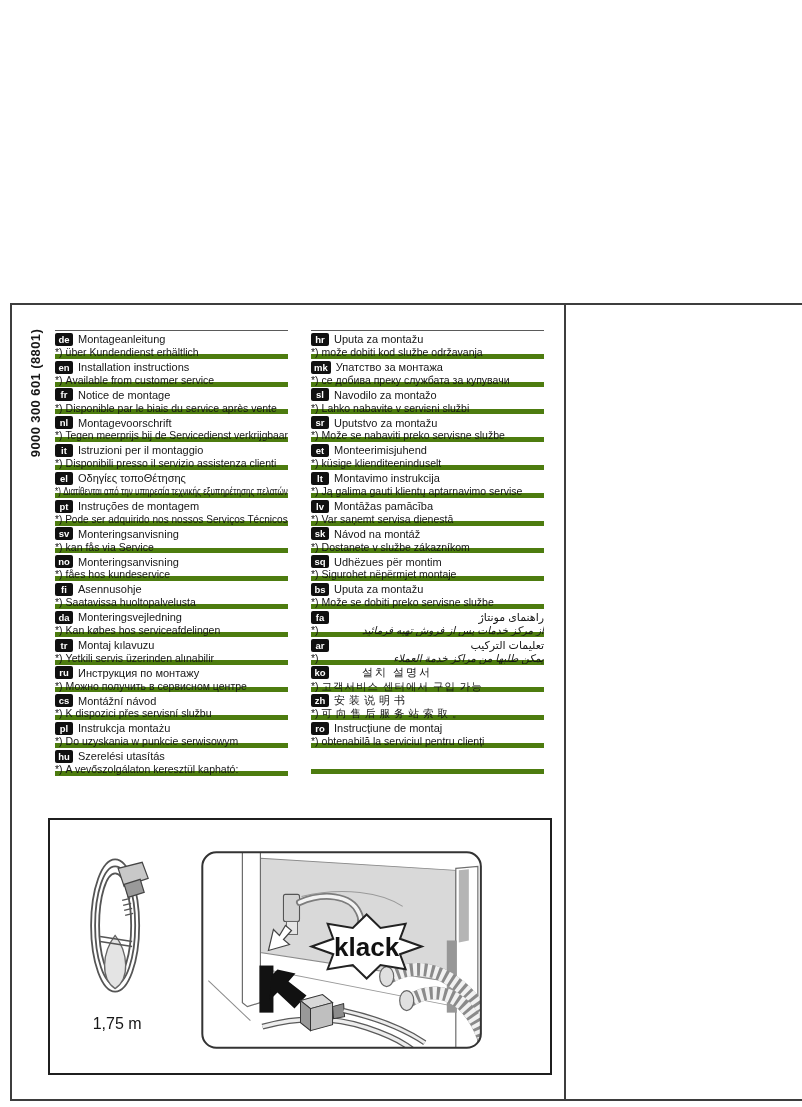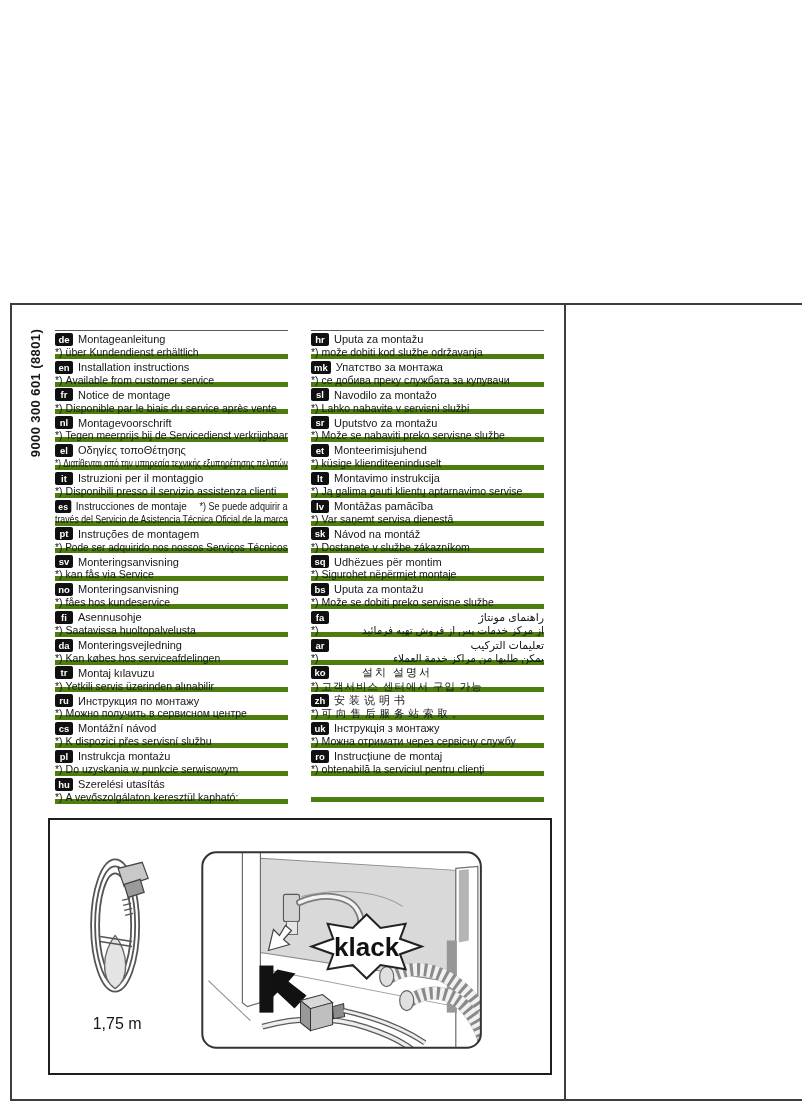--- a/index.html
+++ b/index.html
@@ -29,21 +29,21 @@
     flex:none;background:#101010;color:#fff;font-size:9.5px;font-weight:bold;
     line-height:11px;padding:1px 3px 1px 3px;border-radius:2px;margin-right:5px;
     min-width:12px;text-align:center;
   }
   .lang-title{font-size:11px;white-space:nowrap;}
   .lang-suffix{font-size:10px;margin-left:14px;white-space:nowrap;}
   .lang-note{font-size:10.5px;height:12px;line-height:12px;white-space:nowrap;overflow:hidden;}
   .note-prefix{margin-right:3px;flex:none;}
   .rtl .lang-line1 .lang-title{margin-left:auto;direction:rtl;}
   .rtl .lang-note{display:flex;}
-  .rtl .note-text{margin-left:auto;direction:rtl;}
+  .rtl .note-text{margin-left:auto;direction:rtl;font-style:italic;}
   .lang-zh .lang-title,.lang-zh .note-text{letter-spacing:4px;}
   .lang-ko .lang-title{letter-spacing:2px;margin-left:28px;}
   .lang-ko .note-text{letter-spacing:1px;}
   .lang-empty{height:26.5px;}
   .figure-box{
     position:absolute;left:48px;top:818px;width:504px;height:257px;
     border:2.5px solid #1f1f1f;box-sizing:border-box;background:#fff;
   }
   .figure-box svg{display:block;width:100%;height:100%;}
   .klack-text{font-family:"Liberation Sans","DejaVu Sans",sans-serif;font-size:26px;font-weight:bold;fill:#111;}
@@ -79,41 +79,33 @@
       </div>
       <div class="lang-note fit"><span class="note-prefix">*)</span><span class="note-text">Disponible par le biais du service après vente</span></div>
     </div>
     <div class="lang-entry lang-nl">
       <div class="lang-line1 fit">
         <span class="lang-badge">nl</span>
         <span class="lang-title">Montagevoorschrift</span>
       </div>
       <div class="lang-note fit" style="transform: scaleX(0.983122); transform-origin: left center; width: 101.717%;"><span class="note-prefix">*)</span><span class="note-text">Tegen meerprijs bij de Servicedienst verkrijgbaar</span></div>
     </div>
+    <div class="lang-entry lang-it">
+      <div class="lang-line1 fit">
+        <span class="lang-badge">it</span>
+        <span class="lang-title">Istruzioni per il montaggio</span>
+      </div>
+      <div class="lang-note fit"><span class="note-prefix">*)</span><span class="note-text">Disponibili presso il servizio assistenza clienti</span></div>
+    </div>
     <div class="lang-entry lang-el">
       <div class="lang-line1 fit">
         <span class="lang-badge">el</span>
         <span class="lang-title">Οδηγίες τοποΘέτησης</span>
       </div>
       <div class="lang-note fit" style="transform: scaleX(0.771523); transform-origin: left center; width: 129.614%;"><span class="note-prefix">*)</span><span class="note-text">Διατίθενται από την υπηρεσία τεχνικής εξυπηρέτησης πελατών</span></div>
-    </div>
-    <div class="lang-entry lang-it">
-      <div class="lang-line1 fit">
-        <span class="lang-badge">it</span>
-        <span class="lang-title">Istruzioni per il montaggio</span>
-      </div>
-      <div class="lang-note fit"><span class="note-prefix">*)</span><span class="note-text">Disponibili presso il servizio assistenza clienti</span></div>
-    </div>
-    <div class="lang-entry lang-es">
-      <div class="lang-line1 fit" style="transform: scaleX(0.906615); transform-origin: left center; width: 110.3%;">
-        <span class="lang-badge">es</span>
-        <span class="lang-title">Instrucciones de montaje</span>
-        <span class="lang-suffix">*) Se puede adquirir a</span>
-      </div>
-      <div class="lang-note fit" style="transform: scaleX(0.832143); transform-origin: left center; width: 120.172%;">través del Servicio de Asistencia Técnica Oficial de la marca</div>
     </div>
     <div class="lang-entry lang-pt">
       <div class="lang-line1 fit">
         <span class="lang-badge">pt</span>
         <span class="lang-title">Instruções de montagem</span>
       </div>
       <div class="lang-note fit" style="transform: scaleX(0.958848); transform-origin: left center; width: 104.292%;"><span class="note-prefix">*)</span><span class="note-text">Pode ser adquirido nos nossos Serviços Técnicos</span></div>
     </div>
     <div class="lang-entry lang-sv">
       <div class="lang-line1 fit">
@@ -276,27 +268,20 @@
         <span class="lang-title">설치 설명서</span>
       </div>
       <div class="lang-note fit"><span class="note-prefix">*)</span><span class="note-text">고객서비스 센터에서 구입 가능</span></div>
     </div>
     <div class="lang-entry lang-zh">
       <div class="lang-line1 fit">
         <span class="lang-badge">zh</span>
         <span class="lang-title">安装说明书</span>
       </div>
       <div class="lang-note fit"><span class="note-prefix">*)</span><span class="note-text">可向售后服务站索取。</span></div>
-    </div>
-    <div class="lang-entry lang-uk">
-      <div class="lang-line1 fit">
-        <span class="lang-badge">uk</span>
-        <span class="lang-title">Інструкція з монтажу</span>
-      </div>
-      <div class="lang-note fit"><span class="note-prefix">*)</span><span class="note-text">Можна отримати через сервісну службу</span></div>
     </div>
     <div class="lang-entry lang-ro">
       <div class="lang-line1 fit">
         <span class="lang-badge">ro</span>
         <span class="lang-title">Instrucțiune de montaj</span>
       </div>
       <div class="lang-note fit"><span class="note-prefix">*)</span><span class="note-text">obtenabilă la serviciul pentru clienți</span></div>
     </div>
     <div class="lang-entry lang-empty"></div>
   </div>

